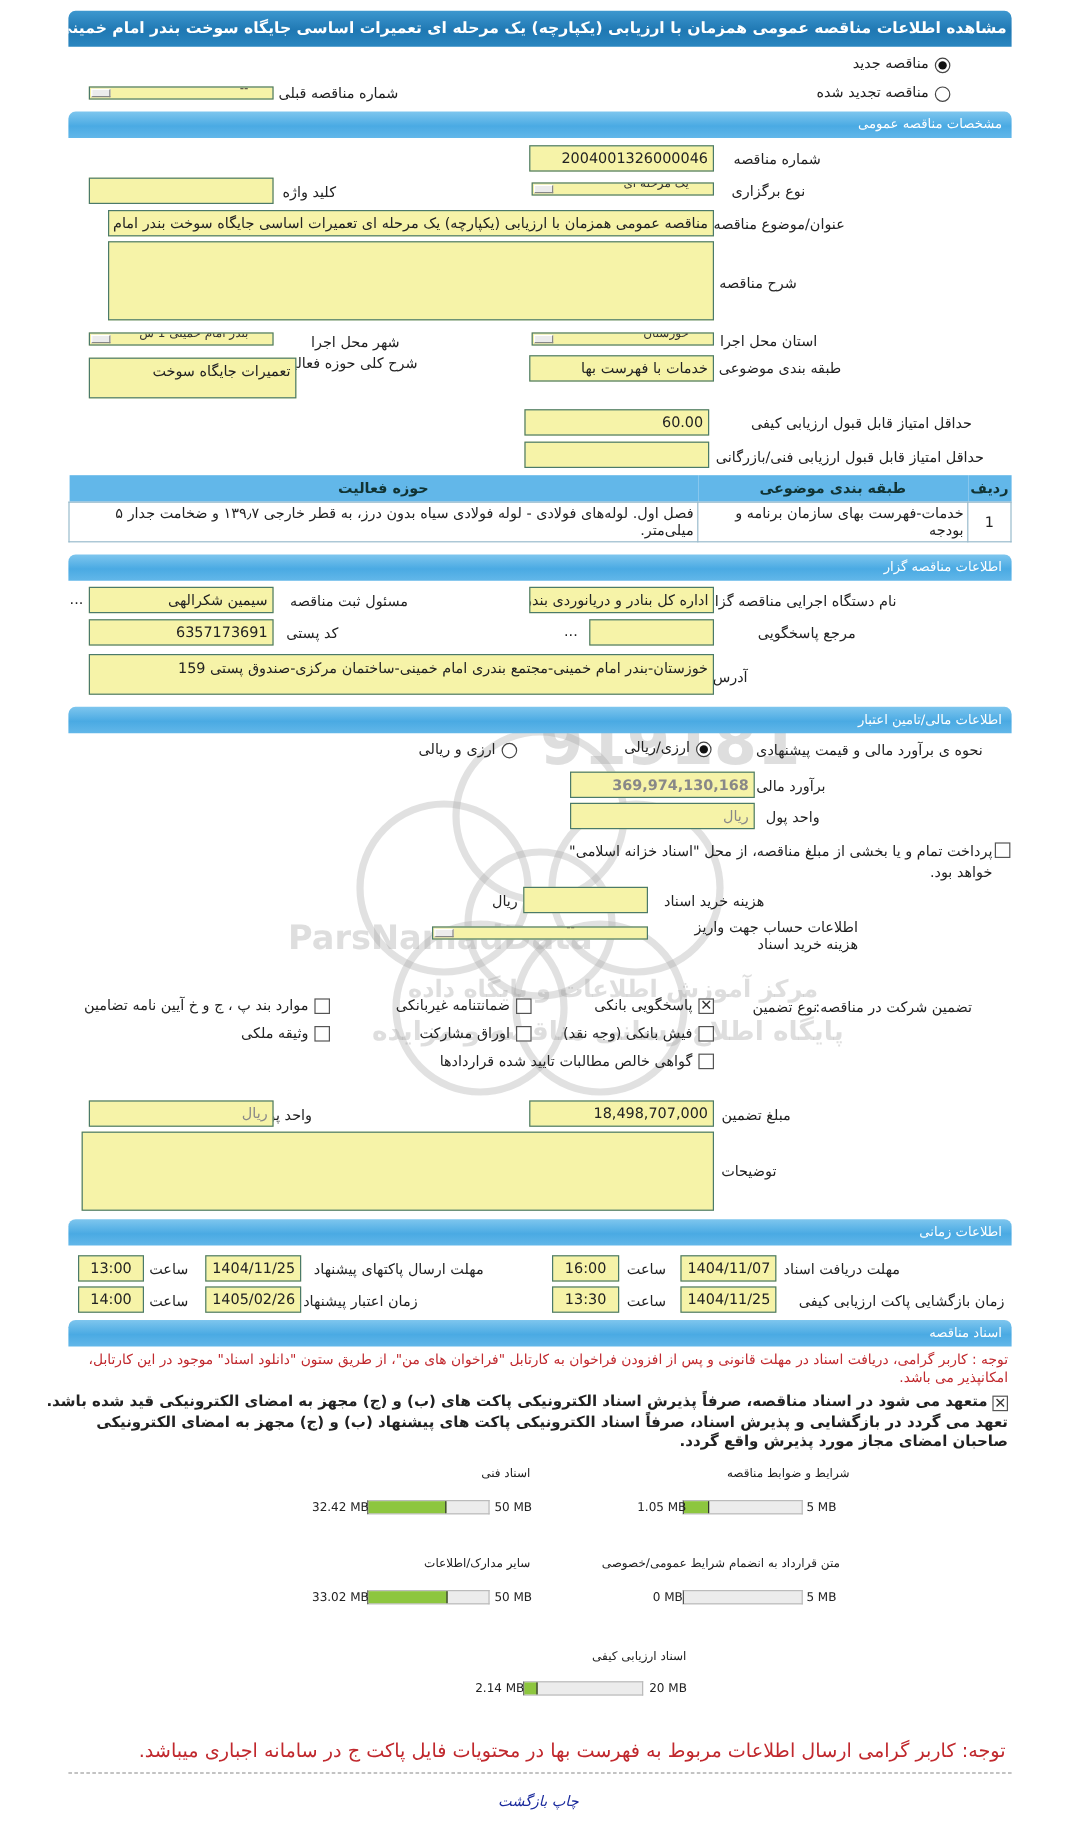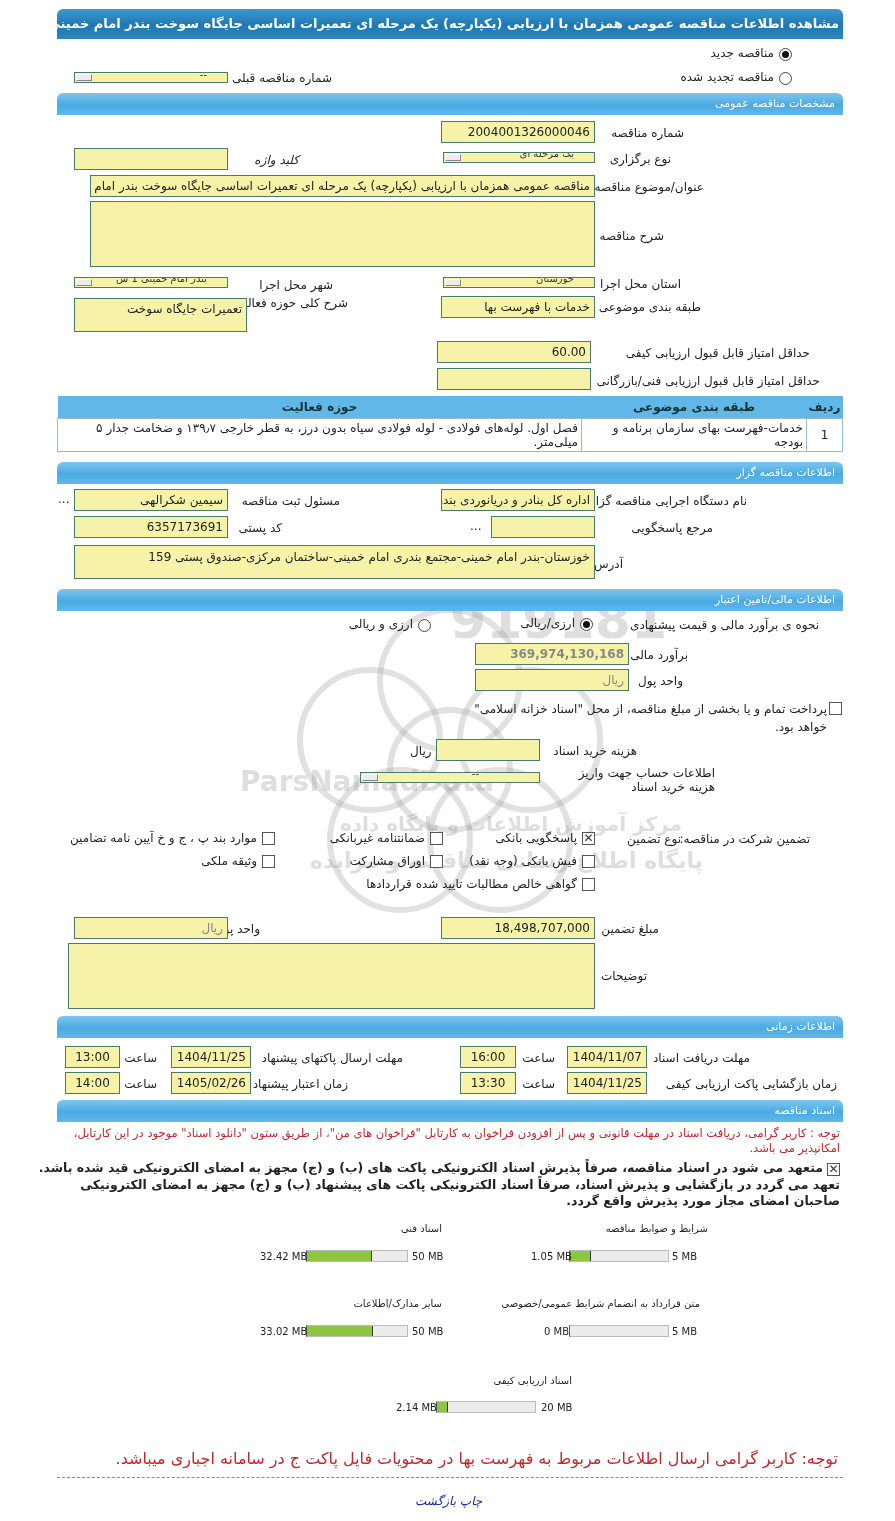--- a/index.html
+++ b/index.html
@@ -96,21 +96,21 @@
 <div class="abs sec-header" style="top:93px;">مشخصات مناقصه عمومی</div>
 
 <div class="abs lbl" style="right:211px; top:126px;">شماره مناقصه</div>
 <div class="abs fld ltr" style="left:441px; top:121px; width:154px;">2004001326000046</div>
 
 <div class="abs lbl" style="right:224px; top:152px;">نوع برگزاری</div>
 <div class="abs sel" style="left:443px; top:152px; width:152px;">
   <span class="btn"></span>
   <span class="txt">یک مرحله ای</span>
 </div>
-<div class="abs lbl" style="right:596px; top:153px;font-style:italic;">کلید واژه</div>
+<div class="abs lbl" style="right:615px; top:153px;">کلید واژه</div>
 <div class="abs fld" style="left:74px; top:148px; width:154px;"></div>
 
 <div class="abs lbl" style="right:191px; top:180px;">عنوان/موضوع مناقصه</div>
 <div class="abs fld" style="left:90px; top:175px; width:505px;">مناقصه عمومی همزمان با ارزیابی (یکپارچه) یک مرحله ای تعمیرات اساسی جایگاه سوخت بندر امام</div>
 
 <div class="abs lbl" style="right:231px; top:229px;">شرح مناقصه</div>
 <div class="abs fld" style="left:90px; top:201px; width:505px; height:66px;"></div>
 
 <div class="abs lbl" style="right:214px; top:277px;">استان محل اجرا</div>
 <div class="abs sel" style="left:443px; top:277px; width:152px;">

